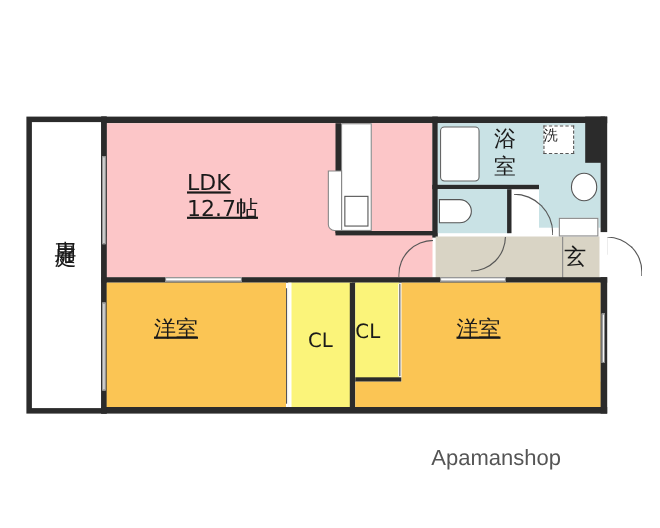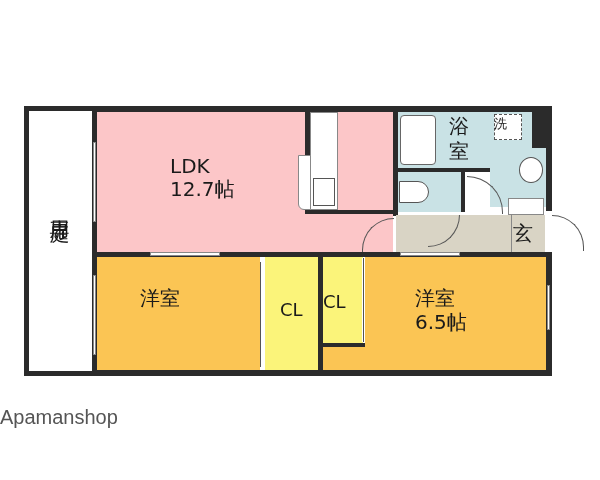--- a/index.html
+++ b/index.html
@@ -1,23 +1,23 @@
 <!DOCTYPE html>
 <html><head>
   <meta charset="utf-8">
   <style>
     html, body { margin: 0; padding: 0; background: #ffffff; }
     body { width: 600px; height: 480px; position: relative; overflow: hidden; font-family: "DejaVu Sans", sans-serif; }
     .abs { position: absolute; box-sizing: border-box; }
     .wall { background: #2b2b2b; }
     .label { position: absolute; color: #1a1a1a; line-height: 1.15; }
-    .room-label { font-size: 20px; }
+    .room-label { font-size: 20px; text-decoration: underline; }
     .vertical { writing-mode: vertical-rl; text-orientation: upright; font-size: 20px; letter-spacing: 2px; }
     .window { background: #ffffff; border: 1px solid #888; }
-    .brand { position: absolute; left: 0; width: 510px; top: 406px; text-align: left; font-family: "Liberation Sans", sans-serif; font-size: 20px; color: #555; }
+    .brand { position: absolute; left: 0; width: 510px; top: 406px; text-align: right; font-family: "Liberation Sans", sans-serif; font-size: 20px; color: #555; }
   </style>
 </head>
 <body>
 
 <div class="abs" style="left:0;top:0;width:600px;height:480px;">
 
   <div class="abs" style="left:24px;top:106px;width:73px;height:270px;border:5px solid #2b2b2b;background:#fff;"></div>
   <div class="label vertical" style="left:48px;top:203px;">専用庭</div>
 
   <div class="abs wall" style="left:92px;top:106px;width:460px;height:6px;"></div>
@@ -80,19 +80,18 @@
   <div class="abs wall" style="left:318px;top:257px;width:5px;height:113px;"></div>
 
   <div class="abs" style="left:323px;top:257px;width:40px;height:88px;background:#fbf47a;"></div>
   <div class="abs wall" style="left:323px;top:343px;width:42px;height:4px;"></div>
   <div class="label" style="left:323px;top:292px;width:38px;font-size:18px;">CL</div>
   <div class="abs" style="left:362px;top:258px;width:2px;height:84px;background:#fff;border-right:1px solid #555;"></div>
 
   <div class="abs" style="left:365px;top:257px;width:181px;height:113px;background:#fbc554;"></div>
   <div class="abs" style="left:323px;top:347px;width:223px;height:23px;background:#fbc554;"></div>
   <div class="label room-label" style="left:415px;top:287px;width:80px;">洋室</div>
-  <div class="label room-label" style="left:415px;top:311px;width:80px;">6.5帖</div>
 
   <div class="abs wall" style="left:546px;top:252px;width:6px;height:124px;"></div>
   <div class="abs window" style="left:547px;top:285px;width:3px;height:45px;"></div>
 </div>
 
 <div class="brand">Apamanshop</div>
 
 </body></html>

